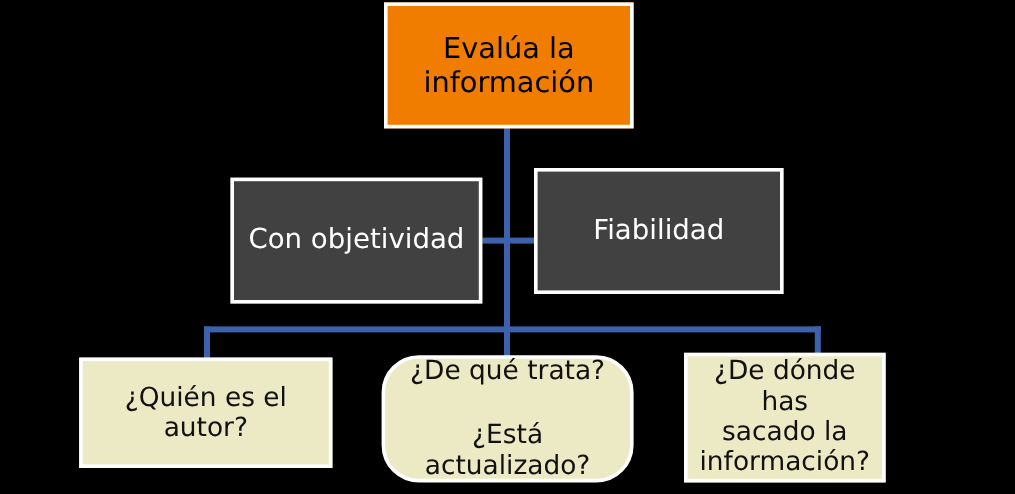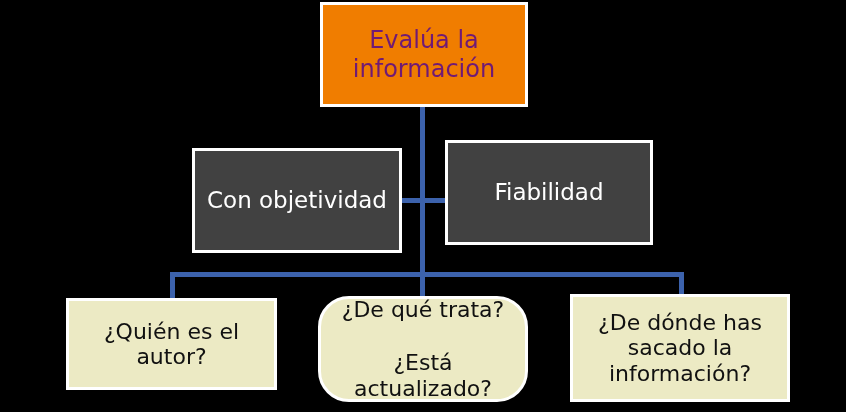--- a/index.html
+++ b/index.html
@@ -31,21 +31,21 @@
     display: flex;
     flex-direction: column;
     align-items: center;
     justify-content: center;
     text-align: center;
     border: 3px solid #FFFFFF;
   }
 
   .node-root {
     background: #F07D00;
-    color: #701a75;
+    color: #000000;
     font-size: 24px;
     line-height: 1.18;
   }
 
   .node-mid {
     background: #414141;
     color: #FFFFFF;
     font-size: 23px;
     line-height: 1.2;
   }
@@ -93,19 +93,19 @@
     <div class="leaf-line nowrap-block">¿Quién es el
 autor?</div>
   </div>
 
   <div class="node node-leaf" style="left:318px; top:296px; width:210px; height:106px;border-radius:31px;">
     <div class="leaf-line nowrap-block">¿De qué trata?</div>
     <div class="leaf-line nowrap-block">¿Está
 actualizado?</div>
   </div>
 
-  <div class="node node-leaf" style="left:570px; top:294px; width:220px; height:108px;">
+  <div class="node node-leaf" style="left:570px; top:294px; width:168px; height:108px;align-items:flex-end;">
     <div class="leaf-line nowrap-block">¿De dónde has
 sacado la
 información?</div>
   </div>
 
 </div>
 
 </body></html>

